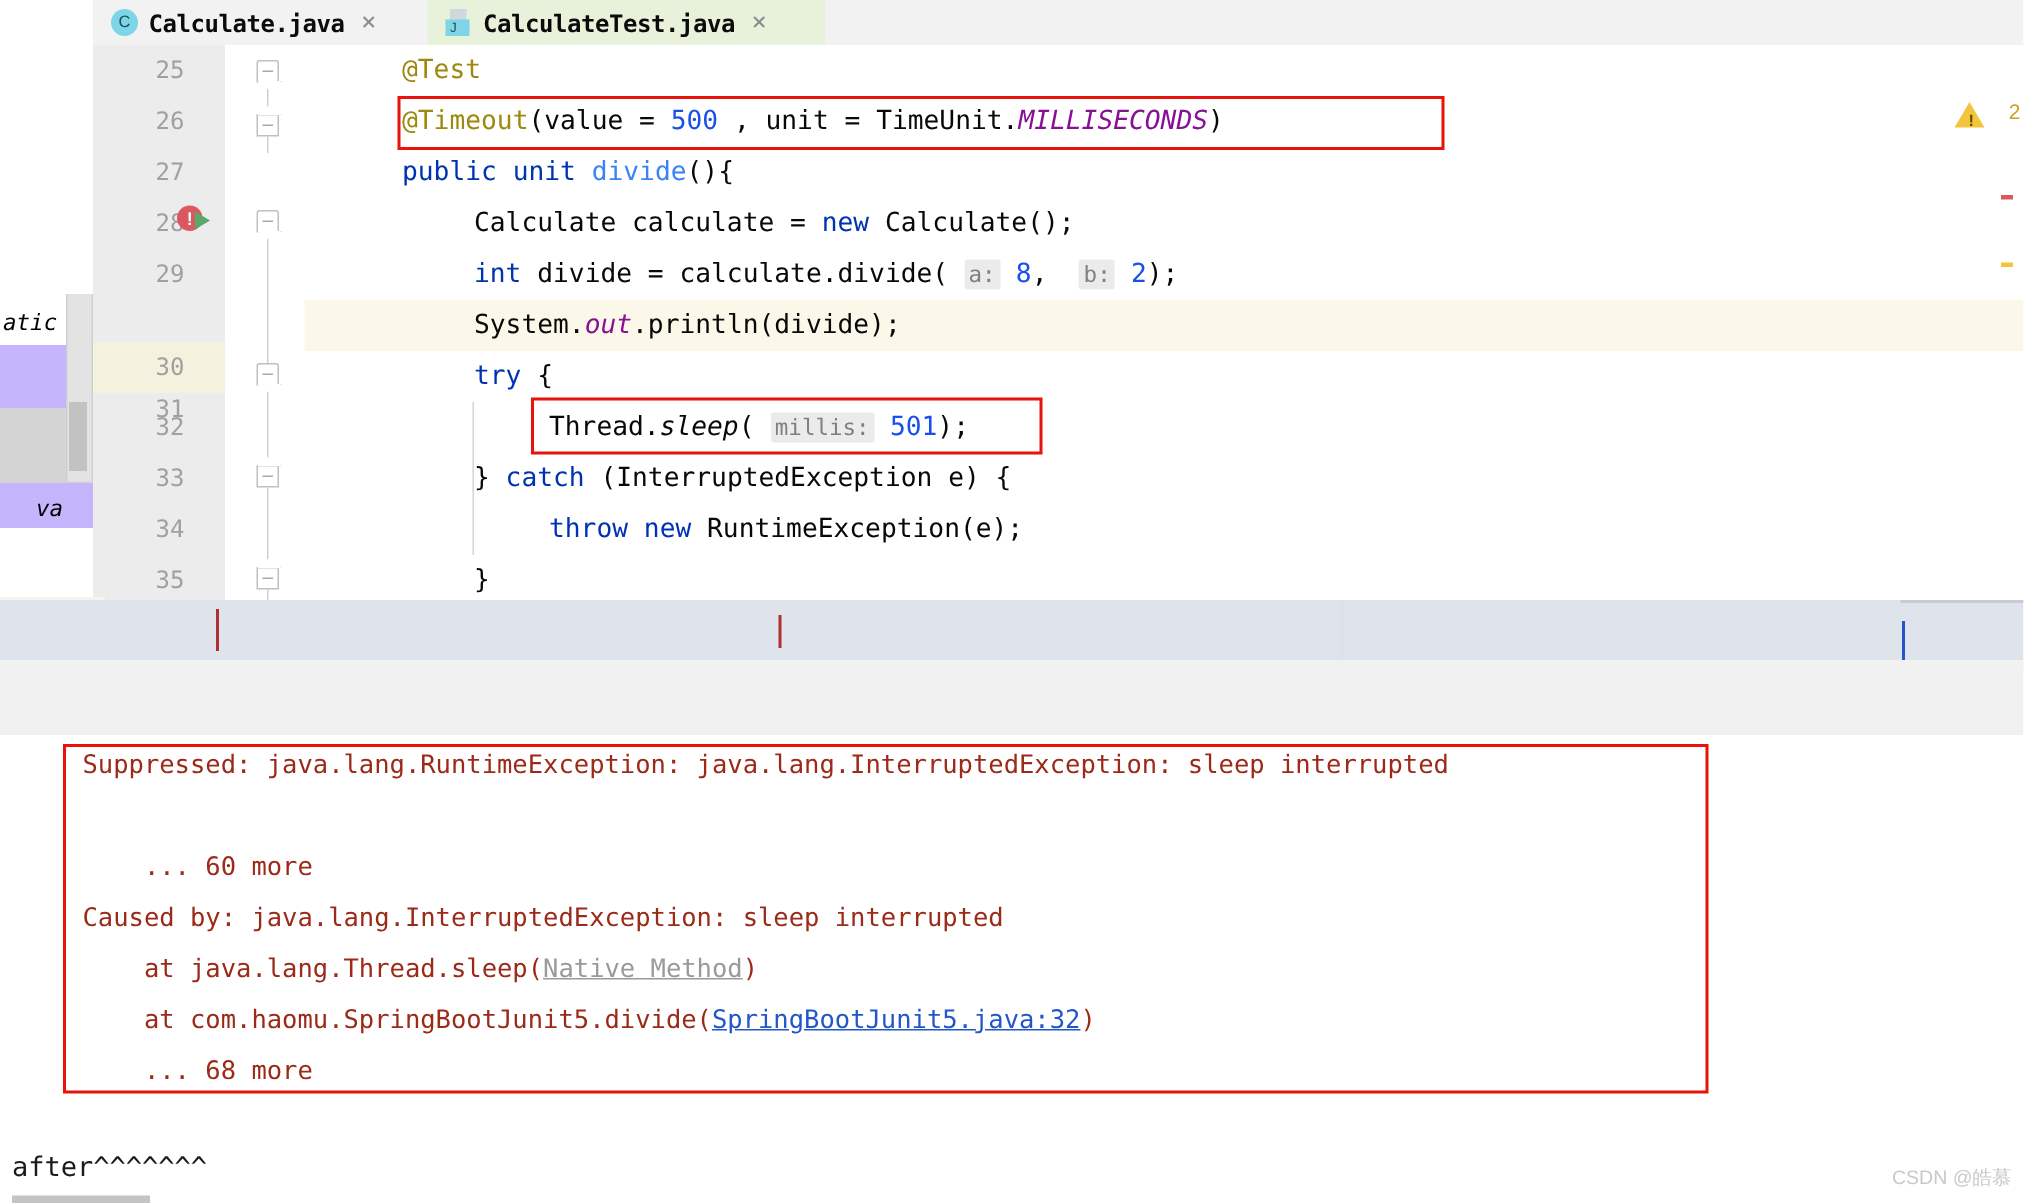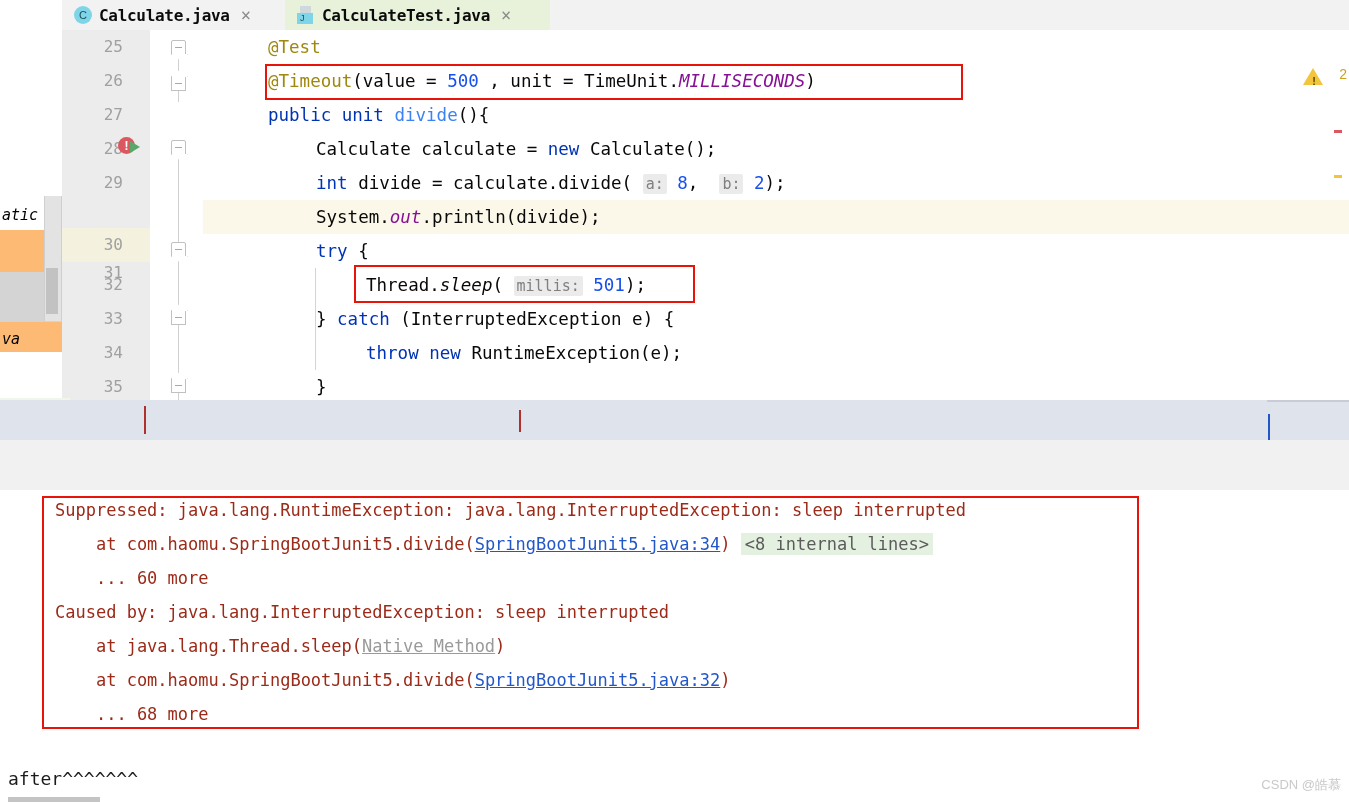--- a/index.html
+++ b/index.html
@@ -15,21 +15,21 @@
     background: #ffffff;
   }
 
   
   .left-strip {
     position: absolute; left: 0; top: 0; width: 62px; height: 352px;
     background: #ffffff; overflow: hidden; font-style: italic;
   }
   .lt-row { position: absolute; left: 0; width: 62px; font-family: "DejaVu Sans Mono", monospace;
             font-size: 15px; color: #000; white-space: nowrap; }
-  .lt-sel { background: #fdba74; }
+  .lt-sel { background: #c4b5fd; text-align: center; }
   .lt-gray { background: #d4d4d4; }
   .left-scrollbar-track {
     position: absolute; left: 44px; top: 196px; width: 16px; height: 125px;
     background: #e3e3e3; border-left: 1px solid #cfcfcf; border-right:1px solid #cfcfcf;
   }
   .left-scrollbar-thumb {
     position: absolute; left: 46px; top: 268px; width: 12px; height: 46px;
     background: #c2c2c2;
   }
 
@@ -340,21 +340,20 @@
   <div class="statusbar">
     
     
   </div>
 
   <div class="console">
     <div class="console-box"></div>
 
     <div class="cline" style="top:10px;"><span>Suppressed: java.lang.RuntimeException: java.lang.InterruptedException: sleep interrupted</span></div>
 
-    <div class="cline" style="top:44px;"><span>    at com.haomu.SpringBootJunit5.divide(</span><span class="link">SpringBootJunit5.java:34</span><span>)</span><span> </span><span class="folded">&lt;8 internal lines&gt;</span></div>
 
     <div class="cline" style="top:78px;"><span>    ... 60 more</span></div>
 
     <div class="cline" style="top:112px;"><span>Caused by: java.lang.InterruptedException: sleep interrupted</span></div>
 
     <div class="cline" style="top:146px;"><span>    at java.lang.Thread.sleep(</span><span class="dimlink">Native Method</span><span>)</span></div>
 
     <div class="cline" style="top:180px;"><span>    at com.haomu.SpringBootJunit5.divide(</span><span class="link">SpringBootJunit5.java:32</span><span>)</span></div>
 
     <div class="cline" style="top:214px;"><span>    ... 68 more</span></div>

